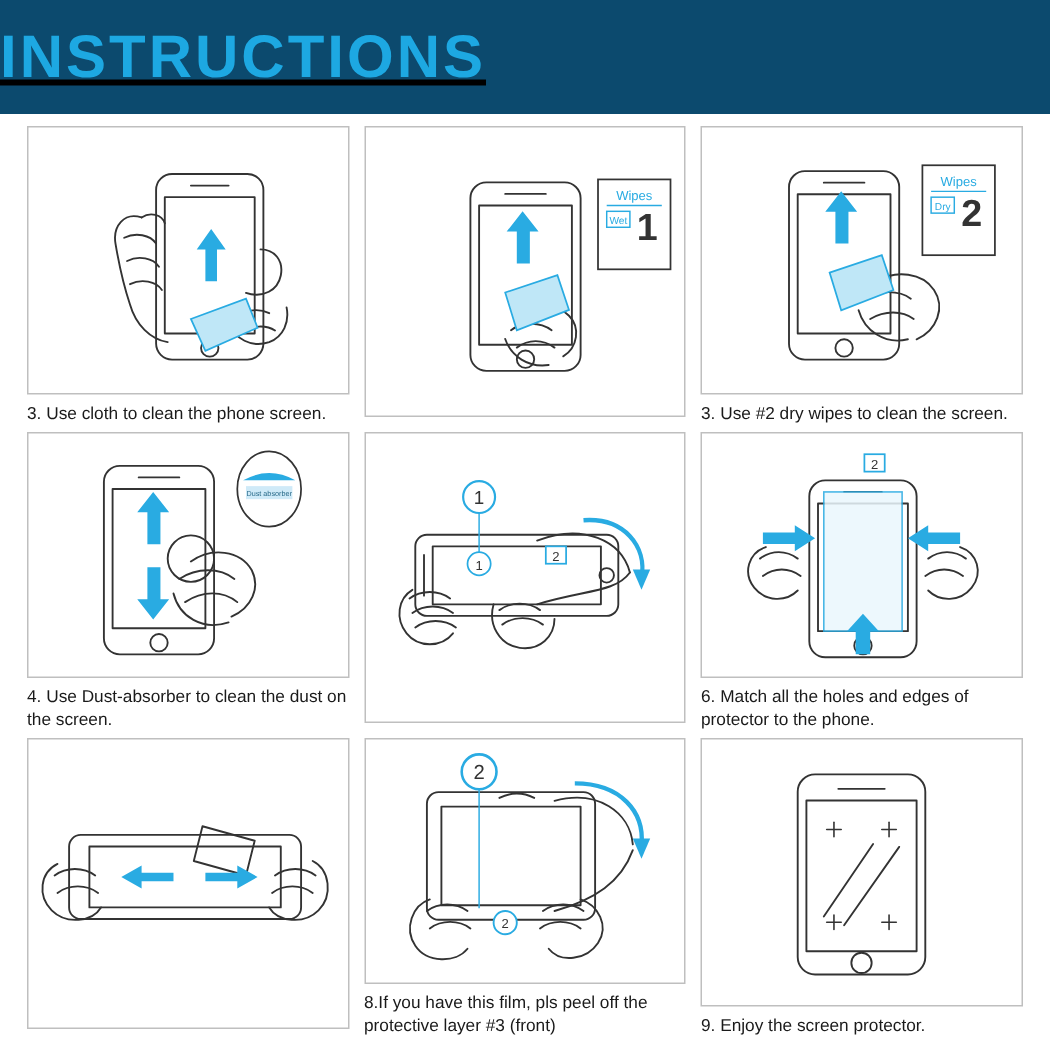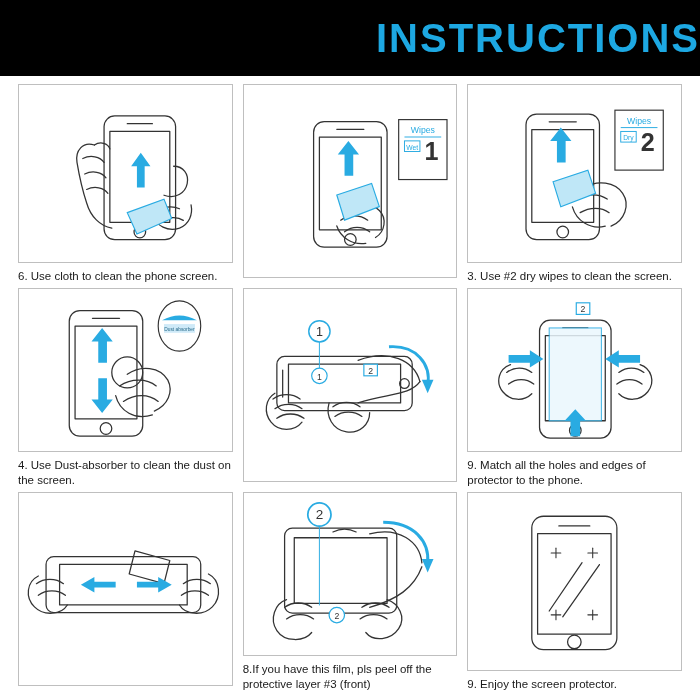--- a/index.html
+++ b/index.html
@@ -20,24 +20,24 @@
     height: 700px;
     background: #ffffff;
     box-sizing: border-box;
   }
 
   
   .header-band {
     position: relative;
     width: 700px;
     height: 76px;
-    background: #000000;
+    background: #0c4a6e;
     display: flex;
     align-items: center;
-    justify-content: flex-end;
+    justify-content: flex-start;
     text-decoration: underline;
   }
   .header-title {
     font-size: 40px;
     font-weight: bold;
     letter-spacing: 2px;
     color: #1da8e2;
     font-family: "Liberation Sans", sans-serif;
   }
 
@@ -116,21 +116,21 @@
           <g>
             <path d="M112 118 L150 104 L158 124 L122 140 Z" fill="#bfe7f7" stroke="#29abe2" stroke-width="1.2"></path>
           </g>
 
           <g fill="#29abe2">
             <path d="M122 92 l8 0 0 -22 6 0 -10 -14 -10 14 6 0 z"></path>
             <path d="M122 100 l8 0 0 22 6 0 -10 14 -10 -14 6 0 z" opacity="0"></path>
           </g>
         </svg>
       </div>
-      <div class="caption">6. Use cloth to clean the phone screen.</div>
+      <div class="caption">3. Use cloth to clean the phone screen.</div>
     </div>
 
     <div class="cell">
       <div class="panel">
         <svg viewBox="0 0 220 155" width="100%" height="100%">
           <g fill="none" stroke="#333" stroke-width="1.3" stroke-linecap="round" stroke-linejoin="round">
             <rect x="72" y="16" width="76" height="130" rx="11" ry="11"></rect>
             <rect x="78" y="32" width="64" height="96"></rect>
             <line x1="96" y1="24" x2="124" y2="24"></line>
             <circle cx="110" cy="138" r="6"></circle>
@@ -289,21 +289,21 @@
             <text x="119" y="18" font-family="Liberation Sans, sans-serif" font-size="9" fill="#333" text-anchor="middle">2</text>
           </g>
 
           <g fill="#29abe2">
             <path d="M42 62 l22 0 0 -5 14 9 -14 9 0 -5 -22 0 z"></path>
             <path d="M178 62 l-22 0 0 -5 -14 9 14 9 0 -5 22 0 z"></path>
             <path d="M106 146 l0 -16 -6 0 11 -12 11 12 -6 0 0 16 z"></path>
           </g>
         </svg>
       </div>
-      <div class="caption">9. Match all the holes and edges of protector to the phone.</div>
+      <div class="caption">6. Match all the holes and edges of protector to the phone.</div>
     </div>
 
     <div class="cell">
       <div class="panel">
         <svg viewBox="0 0 220 155" width="100%" height="100%">
           <g fill="none" stroke="#333" stroke-width="1.3" stroke-linecap="round" stroke-linejoin="round">
 
             <rect x="28" y="44" width="160" height="58" rx="8" ry="8"></rect>
             <rect x="42" y="52" width="132" height="42"></rect>
 

